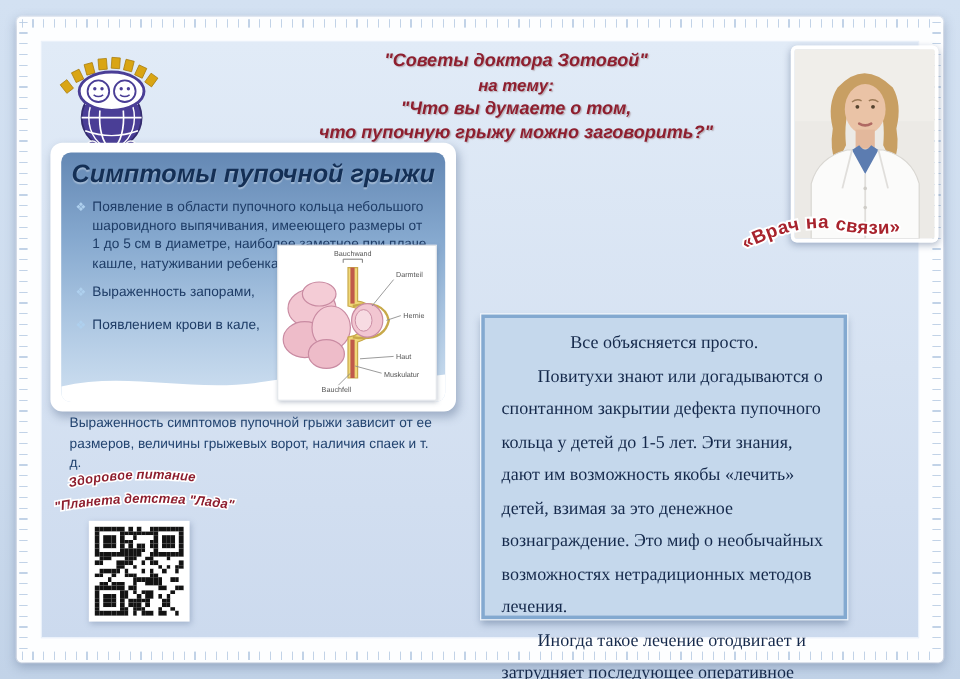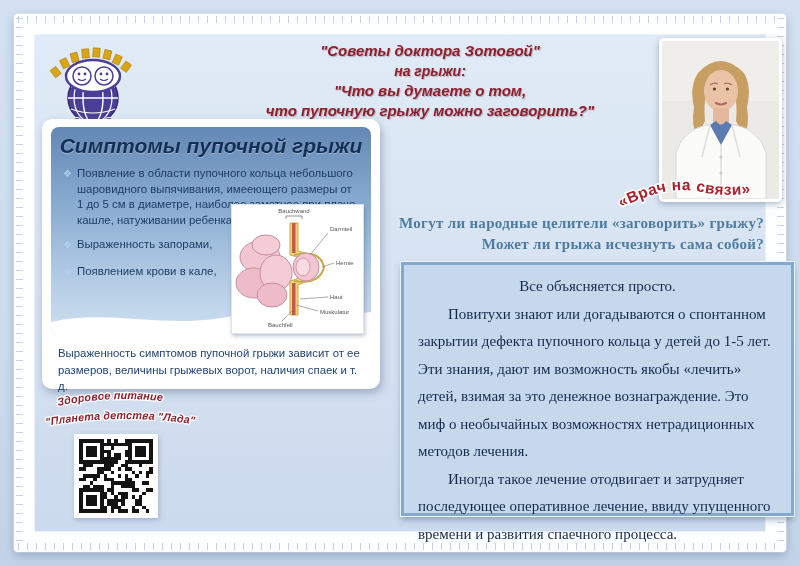--- a/index.html
+++ b/index.html
@@ -28,21 +28,21 @@
   
   .logo{position:absolute;left:44px;top:46px;width:98px;height:82px;}
 
   
   .photo{position:absolute;left:659px;top:38px;width:117px;height:158px;
          border:3px solid #fff;border-radius:5px;overflow:hidden;
          box-shadow:0 2px 6px rgba(80,100,135,.45);}
   .badge{position:absolute;left:615px;top:170px;width:172px;height:52px;z-index:5;}
 
   
-  .sym-card{position:absolute;left:42px;top:119px;width:338px;height:270px;
+  .sym-card{position:absolute;left:42px;top:119px;width:338px;height:224px;
             background:#fff;border-radius:10px;box-shadow:2px 4px 8px rgba(90,110,145,.45);
             padding:0;}
   .sym-panel{position:absolute;left:9px;top:8px;width:320px;height:208px;border-radius:8px;overflow:hidden;
              background:linear-gradient(180deg,#6488b4 0%,#86a9cf 35%,#aac5e1 65%,#cfe0f1 100%);}
   .sym-title{margin-top:7px;text-align:center;font-size:21px;font-weight:bold;font-style:italic;
              color:#142f55;text-shadow:0 1px 1px rgba(255,255,255,.35);}
   .bullet{display:flex;gap:5px;color:#1e3c66;font-size:11.4px;line-height:1.38;}
   .bullet .dm{color:#aed0ee;font-size:10px;line-height:1.55;flex:0 0 auto;}
   .intro{margin:8px 12px 4px 12px;}
   .bcol{margin:8px 0 0 12px;width:172px;display:flex;flex-direction:column;gap:11px;}
@@ -51,21 +51,21 @@
            border:1px solid #dfe3e8;box-shadow:1px 2px 4px rgba(60,80,110,.35);z-index:2;}
   .sym-note{position:absolute;left:16px;top:226px;width:306px;
             color:#234470;font-size:11.4px;line-height:1.45;}
 
   
   .question{position:absolute;left:378px;top:213px;width:386px;text-align:right;
             font-family:"Liberation Serif",serif;font-weight:bold;font-size:15px;
             letter-spacing:.3px;color:#4d7ca0;line-height:21px;}
 
   
-  .answer{position:absolute;left:401px;top:262px;width:393px;height:254px;box-sizing:border-box;
+  .answer{position:absolute;left:401px;top:262px;width:305px;height:254px;box-sizing:border-box;
           background:#c5d8ec;border:3px solid #83a9d0;outline:1px solid #eef4fb;
           box-shadow:0 4px 6px rgba(70,95,130,.45);
           font-family:"Liberation Serif",serif;color:#15294b;font-size:15px;line-height:27.5px;
           padding:8px 14px 6px 14px;}
   .answer p{margin:0;}
   .answer .p1{text-align:center;}
   .answer .pi{text-indent:30px;}
 
   
   .wordart{position:absolute;left:40px;top:388px;width:168px;height:46px;}
@@ -124,21 +124,21 @@
         <circle cx="57" cy="28" r="1.4" fill="#4a3e96"></circle>
           <circle cx="63" cy="28" r="1.4" fill="#4a3e96"></circle>
         <path d="M34,33 Q38,36 42,33" fill="none" stroke="#4a3e96" stroke-width="1.2"></path>
         <path d="M56,33 Q60,36 64,33" fill="none" stroke="#4a3e96" stroke-width="1.2"></path>
       </g>
     </svg>
   </div>
 
   <div class="header">
     <div class="h1">"Советы доктора Зотовой"</div>
-    <div class="h2">на грыжи:</div>
+    <div class="h2">на тему:</div>
     <div class="h3">"Что вы думаете о том,</div>
     <div class="h4">что пупочную грыжу можно заговорить?"</div>
   </div>
 
   <div class="photo">
     <svg viewBox="0 0 117 158" width="117" height="158">
       <rect width="117" height="158" fill="#eceae6"></rect>
       <rect width="117" height="60" fill="#f0eeea"></rect>
       <path d="M36,32 Q58,8 82,32 Q90,46 85,66 Q88,84 82,96 L74,80 Q76,58 70,48 Q58,42 47,48 Q41,58 43,80 L35,96 Q29,84 32,66 Q27,46 36,32 Z" fill="#c89f63"></path>
       <ellipse cx="59" cy="50" rx="17" ry="21" fill="#eac3a6"></ellipse>
@@ -225,24 +225,20 @@
           <text x="98" y="94">Haut</text>
           <text x="88" y="109">Muskulatur</text>
           <text x="36" y="122">Bauchfell</text>
         </g>
       </svg>
     </div>
 
     <div class="sym-note">Выраженность симптомов пупочной грыжи зависит от ее размеров, величины грыжевых ворот, наличия спаек и т. д.</div>
   </div>
 
-  <div class="question">
-    <div>Могут ли народные целители «заговорить» грыжу?</div>
-    <div>Может ли грыжа исчезнуть сама собой?</div>
-  </div>
 
   <div class="answer">
     <p class="p1">Все объясняется просто.</p>
     <p class="pi">Повитухи знают или догадываются о спонтанном закрытии дефекта пупочного кольца у детей до 1-5 лет. Эти знания, дают им возможность якобы «лечить» детей, взимая за это денежное вознаграждение. Это миф о необычайных возможностях нетрадиционных методов лечения.</p>
     <p class="pi">Иногда такое лечение отодвигает и затрудняет последующее оперативное лечение, ввиду упущенного времени и развития спаечного процесса.</p>
   </div>
 
   <svg class="wordart" viewBox="0 0 168 46">
     <path id="waArc1" d="M18,18 Q84,4 152,18" fill="none"></path>
     <path id="waArc2" d="M6,38 Q84,24 164,38" fill="none"></path>

